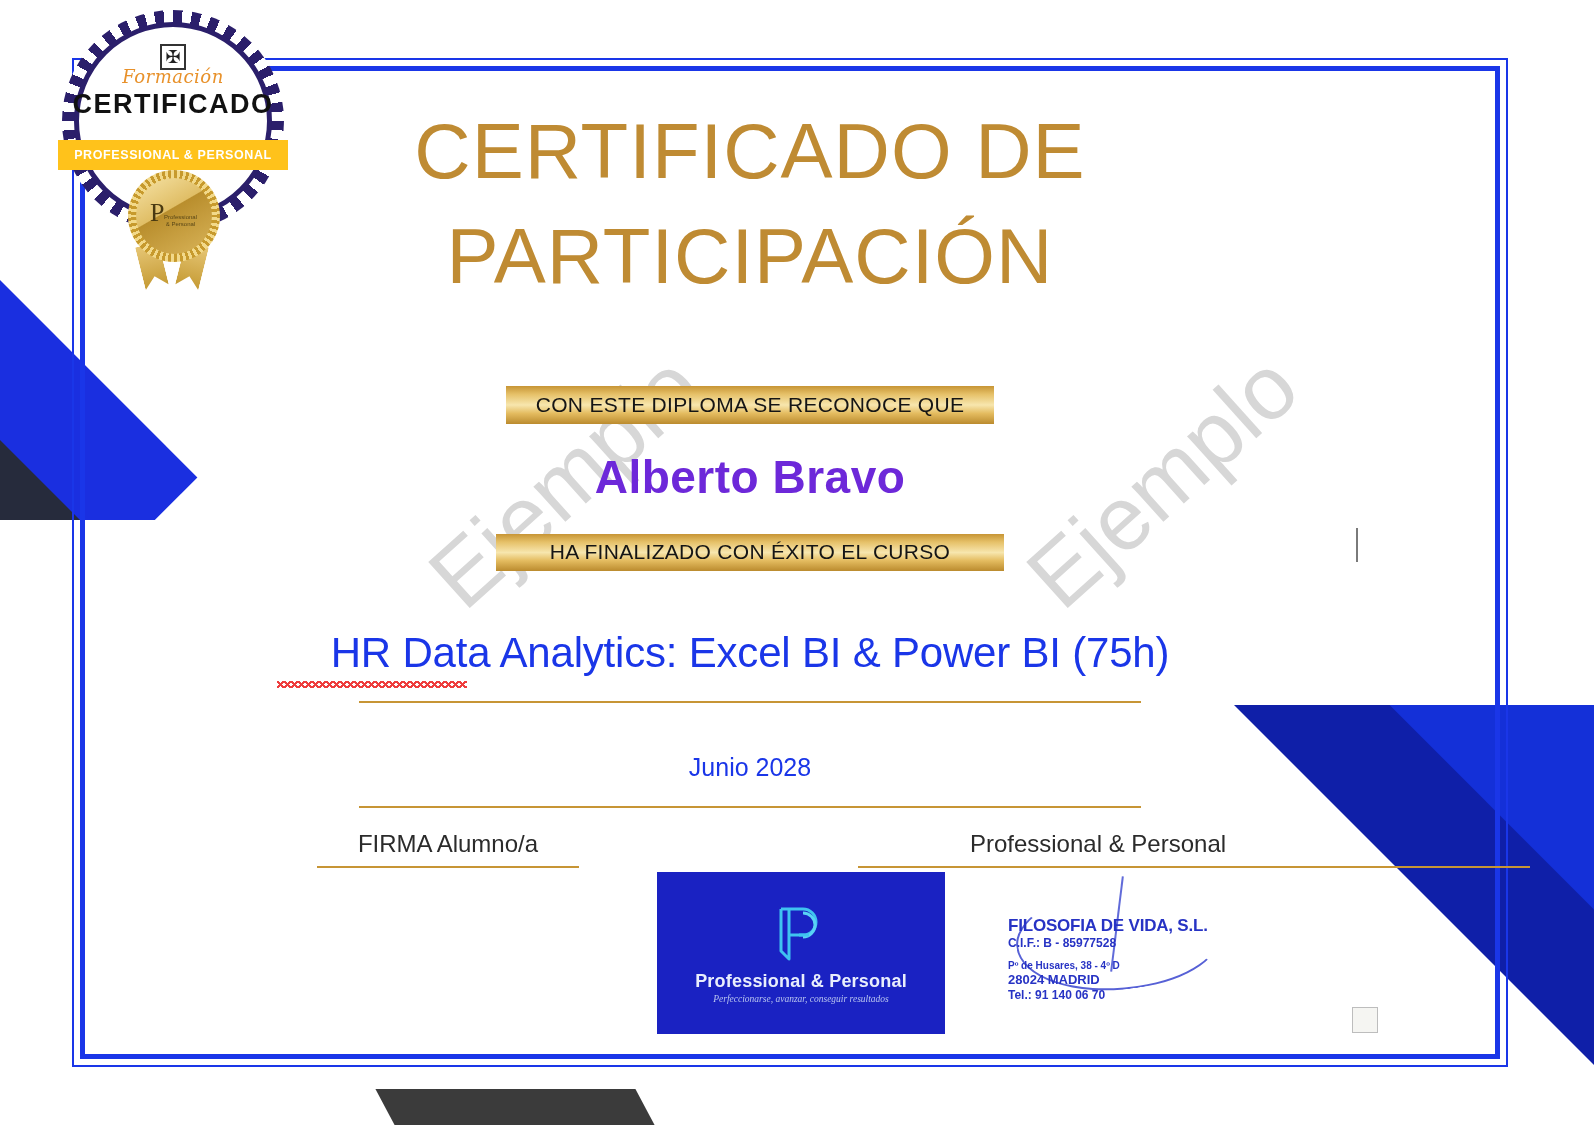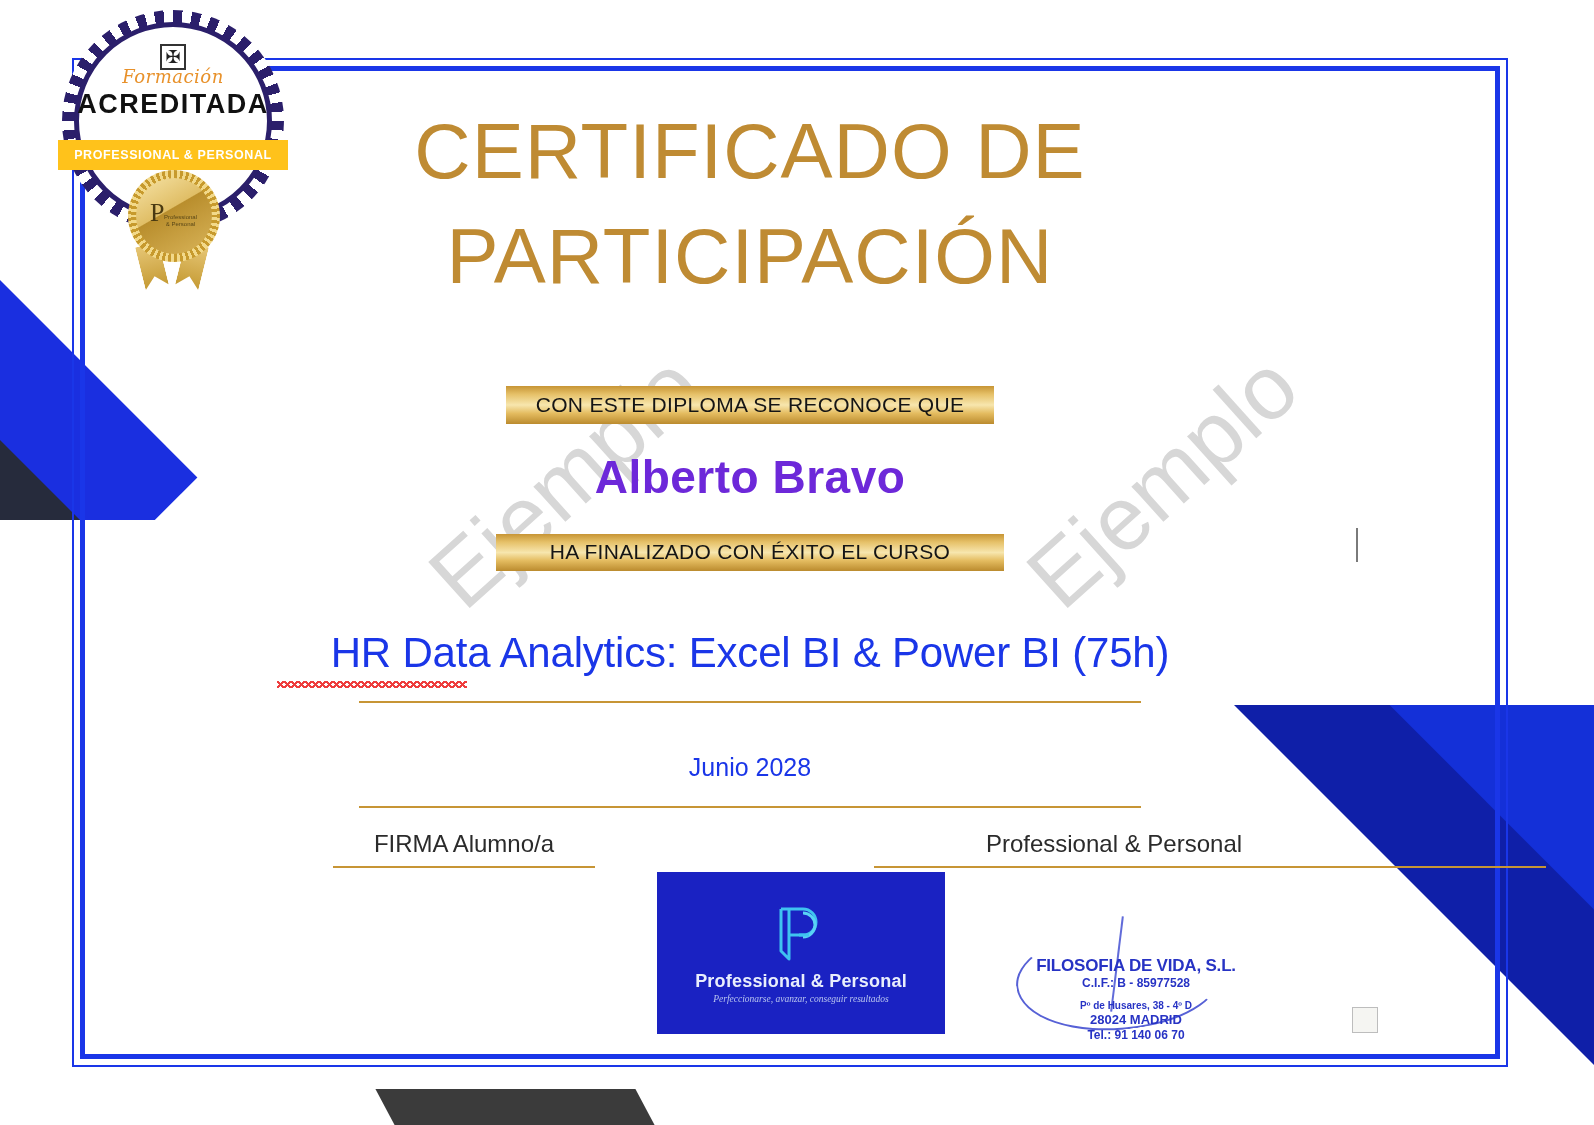--- a/index.html
+++ b/index.html
@@ -316,21 +316,21 @@
   .date-text {
     margin-top: 50px;
     font-family: "Liberation Sans", sans-serif;
     font-size: 25px;
     color: #1a36e8;
   }
 
   
   .sig-row {
     position: absolute;
-    left: 112px; top: 830px;
+    left: 96px; top: 830px;
     width: 1310px;
     display: flex;
     justify-content: space-between;
   }
   .sig-col { width: 480px; text-align: center; }
   .sig-col.left  { margin-left: 112px; }
   .sig-col.right { margin-right: 68px; }
   .sig-label {
     font-family: "Liberation Sans", sans-serif;
     font-size: 24px;
@@ -377,25 +377,24 @@
     margin-top: 2px;
     font-family: "Liberation Serif", serif;
     font-style: italic;
     font-size: 9.5px;
     color: #b9c5ef;
   }
 
   
   .stamp {
     position: absolute;
-    left: 1008px; top: 920px;
+    left: 1008px; top: 880px;
     width: 256px; height: 118px;
     color: #2733c4;
     font-family: "Liberation Sans", sans-serif;
-    text-align: center;
   }
   .stamp-swoosh {
     position: absolute;
     left: 8px; top: 6px;
     width: 206px; height: 104px;
     border: 2px solid #3a46cf;
     border-radius: 50% 55% 48% 60%;
     border-top-color: transparent;
     border-right-color: transparent;
     transform: rotate(-8deg);
@@ -449,21 +448,21 @@
   <div class="bottom-bar"></div>
 
   <div class="border-outer"></div>
   <div class="border-inner"></div>
 
   <div class="badge">
     <div class="badge-disc"></div>
     <div class="badge-face">
       <div class="badge-cross">✠</div>
       <div class="badge-formacion">Formación</div>
-      <div class="badge-acreditada">ACREDITADA</div>
+      <div class="badge-acreditada">CERTIFICADO</div>
     </div>
     <div class="badge-ribbon">
       <span>PROFESSIONAL &amp; PERSONAL</span>
     </div>
     <div class="badge-medal">
       <div class="medal-tail-l"></div>
       <div class="medal-tail-r"></div>
       <div class="medal-circle"></div>
       <div class="medal-pp">P</div>
       <div class="medal-sub">

